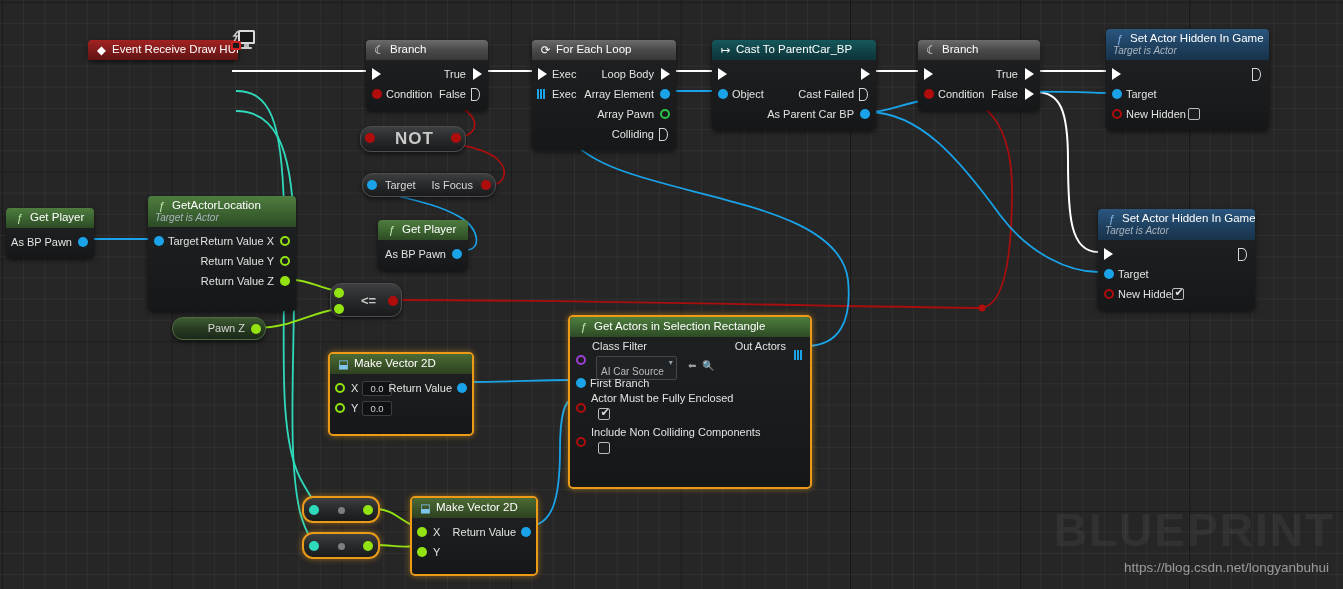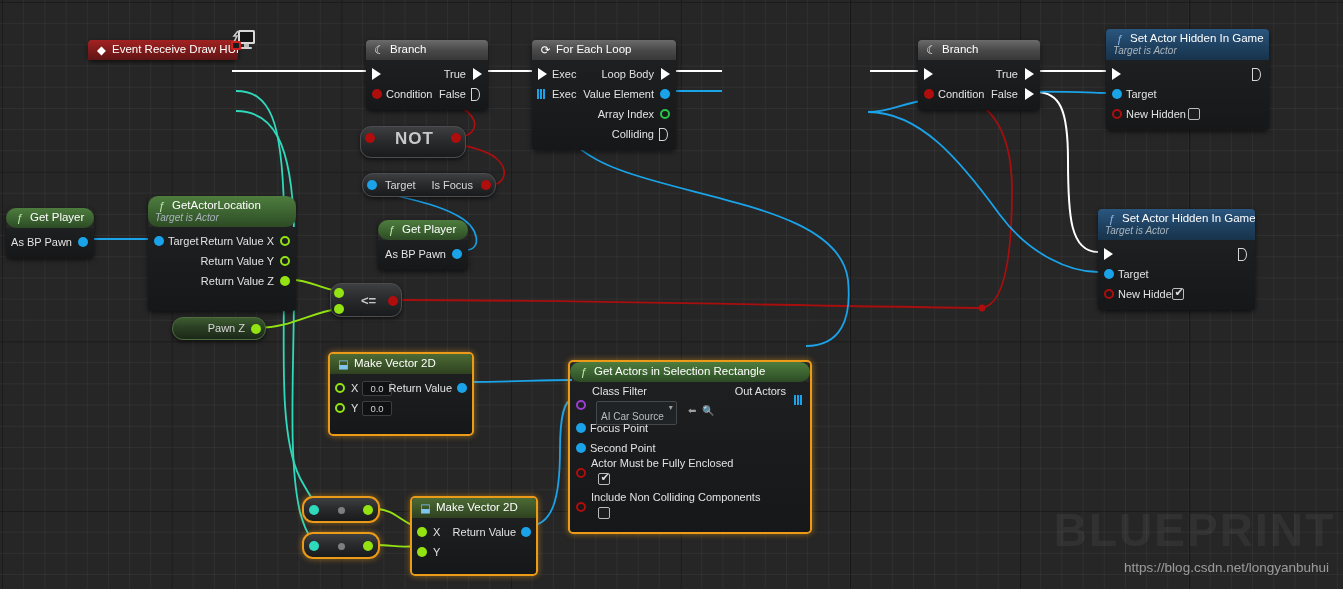--- a/index.html
+++ b/index.html
@@ -51,21 +51,21 @@
     font-style: italic;
     color: #a9b4bd;
     line-height: 12px;
     margin-top: -1px;
   }
   .nhead .ico { display:inline-block; width: 13px; text-align:center; margin-right:4px; vertical-align:-1px; }
   .hdr-event  { background: linear-gradient(to bottom, #a32222 0%, #7d1a1a 55%, #611414 100%); }
   .hdr-flow   { background: linear-gradient(to bottom, #6b6b6b 0%, #4a4a4a 50%, #383838 100%); }
   .hdr-cast   { background: linear-gradient(to bottom, #15585c 0%, #104347 55%, #0c3539 100%); }
   .hdr-func   { background: linear-gradient(to bottom, #2a567f 0%, #1f4160 55%, #18334b 100%); }
-  .hdr-pure   { background: linear-gradient(to bottom, #4e7d3e 0%, #3b6230 55%, #2d4b25 100%); border-radius: 10px; }
+  .hdr-pure   { background: linear-gradient(to bottom, #4e7d3e 0%, #3b6230 55%, #2d4b25 100%); }
   .hdr-struct { background: linear-gradient(to bottom, #4c6b34 0%, #3b5429 55%, #2e4120 100%); }
 
   .nbody {
     background: linear-gradient(to bottom, #1d1f20 0%, #161718 100%);
     border-radius: 0 0 4px 4px;
     padding: 4px 0 6px 0;
     position: relative;
   }
   .row { position: relative; height: 20px; line-height: 20px; white-space: nowrap; }
   .lbl { position: absolute; font-size: 11px; color: #e2e2e2; }
@@ -227,21 +227,21 @@
       </div>
       <div class="row">
         <span class="pin circ" style="left:6px; background:#b00d0d;"></span>
         <span class="lbl l">Condition</span>
         <span class="lbl r">False</span>
         <span class="exec hollowx" style="right:8px; color:#d6d6d6;"></span>
       </div>
     </div>
   </div>
 
-  <div class="pill" style="left:360px; top:126px; width:106px; height:32px;">
+  <div class="pill" style="left:360px; top:126px; width:106px; height:26px;">
     <span class="pin circ" style="left:4px; top:6px; background:#b00d0d;"></span>
     <span class="pilltxt notlbl" style="left:34px; top:2px;">NOT</span>
     <span class="pin circ" style="right:4px; top:6px; background:#b00d0d;"></span>
   </div>
 
   <div class="pill" style="left:362px; top:173px; width:134px; height:24px;">
     <span class="pin circ" style="left:4px; top:6px; background:#1aa3e8;"></span>
     <span class="pilltxt" style="left:22px; top:5px;">Target</span>
     <span class="pilltxt" style="right:22px; top:5px;">Is Focus</span>
     <span class="pin circ" style="right:4px; top:6px; background:#b00d0d;"></span>
@@ -258,35 +258,54 @@
         <span class="lbl r">Loop Body</span>
         <span class="exec" style="right:6px;"></span>
       </div>
       <div class="row">
         <span class="arr-pin" style="left:5px; color:#1aa3e8;">
             <i></i>
             <i></i>
             <i></i>
           </span>
         <span class="lbl l">Exec</span>
-        <span class="lbl r">Value Element</span>
+        <span class="lbl r">Array Element</span>
         <span class="pin circ" style="right:6px; background:#1aa3e8;"></span>
       </div>
       <div class="row">
-        <span class="lbl r">Array Index</span>
+        <span class="lbl r">Array Pawn</span>
         <span class="pin circ hollow" style="right:6px; color:#2bc44a;"></span>
       </div>
       <div class="row">
         <span class="lbl r">Colliding</span>
         <span class="exec hollowx" style="right:8px; color:#d6d6d6;"></span>
       </div>
     </div>
   </div>
 
   <div class="node" style="left:712px; top:40px; width:164px;">
+    <div class="nhead hdr-cast">
+      <span class="ico">↦</span><span>Cast To ParentCar_BP</span>
+    </div>
+    <div class="nbody">
+      <div class="row">
+        <span class="exec" style="left:6px;"></span>
+        <span class="exec" style="right:6px;"></span>
+      </div>
+      <div class="row">
+        <span class="pin circ" style="left:6px; background:#1aa3e8;"></span>
+        <span class="lbl l">Object</span>
+        <span class="lbl r">Cast Failed</span>
+        <span class="exec hollowx" style="right:8px; color:#d6d6d6;"></span>
+      </div>
+      <div class="row">
+        <span class="lbl r">As Parent Car BP</span>
+        <span class="pin circ" style="right:6px; background:#1aa3e8;"></span>
+      </div>
+    </div>
   </div>
 
   <div class="node" style="left:918px; top:40px; width:122px;">
     <div class="nhead hdr-flow">
       <span class="ico">☾</span><span>Branch</span>
     </div>
     <div class="nbody">
       <div class="row">
         <span class="exec" style="left:6px;"></span>
         <span class="lbl r">True</span>
@@ -446,46 +465,42 @@
     <span class="pin circ" style="left:5px; top:7px; background:#2fd9bb;"></span>
     <span class="pin circ" style="left:34px; top:9px; width:7px; height:7px; background:#7b7f82;"></span>
     <span class="pin circ" style="right:5px; top:7px; background:#93e312;"></span>
   </div>
   <div class="pill sel" style="left:302px; top:532px; width:78px; height:27px;">
     <span class="pin circ" style="left:5px; top:7px; background:#2fd9bb;"></span>
     <span class="pin circ" style="left:34px; top:9px; width:7px; height:7px; background:#7b7f82;"></span>
     <span class="pin circ" style="right:5px; top:7px; background:#93e312;"></span>
   </div>
 
-  <div class="node sel" style="left:568px; top:315px; width:244px;margin-top:45px;">
+  <div class="node sel" style="left:568px; top:315px; width:244px;">
     <div class="nhead hdr-pure">
       <span class="ico" style="font-style:italic;color:#bfe8a8;">ƒ</span><span>Get Actors in Selection Rectangle</span>
     </div>
     <div class="nbody" style="height:140px;">
 
       <div class="row" style="height:32px;">
         <span class="pin circ hollow" style="left:6px; top:14px; color:#9b3fd4;"></span>
         <span class="lbl" style="left:22px; top:-5px;">Class Filter</span>
         <span class="ddown" style="left:26px; top:15px;">AI Car Source</span>
         <span style="position:absolute; left:118px; top:15px; color:#9aa0a4; font-size:10px;">⬅</span>
         <span style="position:absolute; left:132px; top:15px; color:#9aa0a4; font-size:10px;">🔍</span>
         <span class="lbl r" style="right:24px; top:-5px;text-align:right;">Out Actors</span>
         <span class="arr-pin" style="right:6px; top:9px; color:#1aa3e8;">
             <i></i>
             <i></i>
             <i></i>
           </span>
       </div>
       <div class="row">
         <span class="pin circ" style="left:6px; background:#1aa3e8;"></span>
-        <span class="lbl l">Focus Point</span>
-      </div>
-      <div class="row">
-        <span class="pin circ" style="left:6px; background:#1aa3e8;"></span>
-        <span class="lbl l">Second Point</span>
+        <span class="lbl l">First Branch</span>
       </div>
       <div class="row" style="height:34px;">
         <span class="pin circ hollow" style="left:6px; top:10px; color:#b00d0d;"></span>
         <span class="lbl" style="left:21px; top:-5px;">Actor Must be Fully Enclosed</span>
         <span class="chk on" style="left:28px; top:15px;"></span>
       </div>
       <div class="row" style="height:34px;">
         <span class="pin circ hollow" style="left:6px; top:10px; color:#b00d0d;"></span>
         <span class="lbl" style="left:21px; top:-5px;">Include Non Colliding Components</span>
         <span class="chk" style="left:28px; top:15px;"></span>

